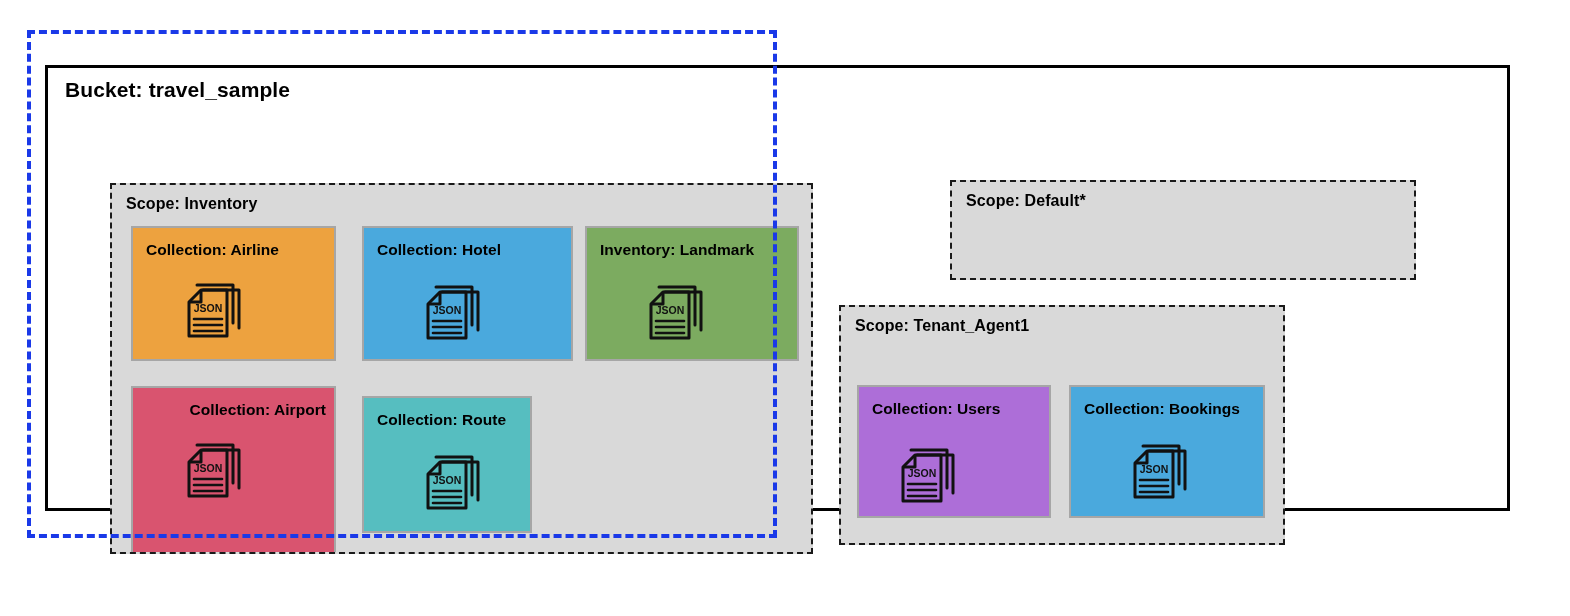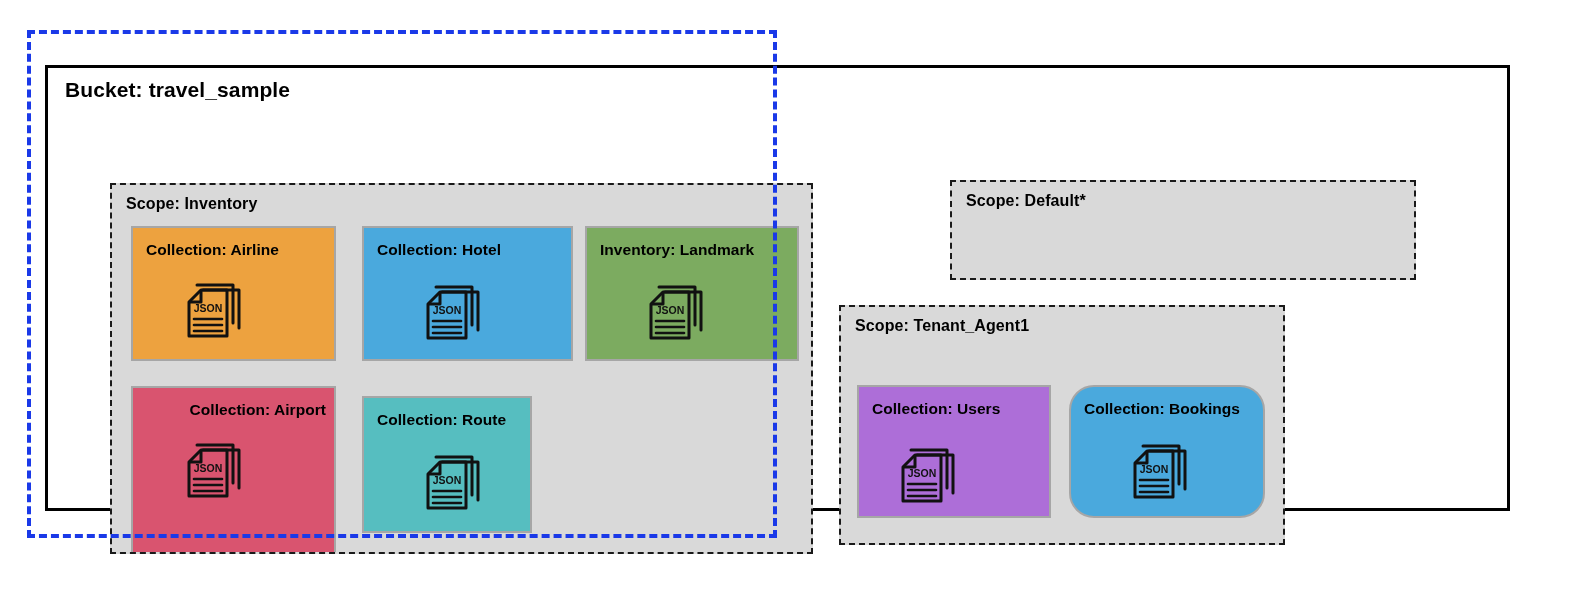--- a/index.html
+++ b/index.html
@@ -265,21 +265,21 @@
           </g>
           <text x="25" y="34" font-family="'Liberation Sans', sans-serif" font-size="10.5" font-weight="bold" text-anchor="middle" fill="#111111">JSON</text>
           <g stroke="#111111" stroke-width="2.6" stroke-linecap="round">
             <line x1="11" y1="41" x2="39" y2="41"></line>
             <line x1="11" y1="47" x2="39" y2="47"></line>
             <line x1="11" y1="53" x2="39" y2="53"></line>
           </g>
         </svg>
       </div>
 
-      <div class="collection-card" id="card-bookings" style="background: rgb(74, 169, 221); border-color: rgb(166, 166, 166); border-radius: 25px;">
+      <div class="collection-card" id="card-bookings" style="background: rgb(74, 169, 221); border-color: rgb(166, 166, 166);">
         <div class="collection-label">Collection: Bookings</div>
         <svg class="json-icon icon-pos-book" viewBox="0 0 72 66">
           <g fill="none" stroke="#111111" stroke-width="3" stroke-linejoin="round" stroke-linecap="round">
             <path d="M20 12 L56 12 L56 50"></path>
             <path d="M14 7 L50 7 L50 45"></path>
           </g>
           <g>
             <path d="M6 24 L18 12 L44 12 L44 58 L6 58 Z" fill="none" stroke="#111111" stroke-width="3" stroke-linejoin="round"></path>
             <path d="M18 12 L18 24 L6 24" fill="none" stroke="#111111" stroke-width="3" stroke-linejoin="round"></path>
           </g>

